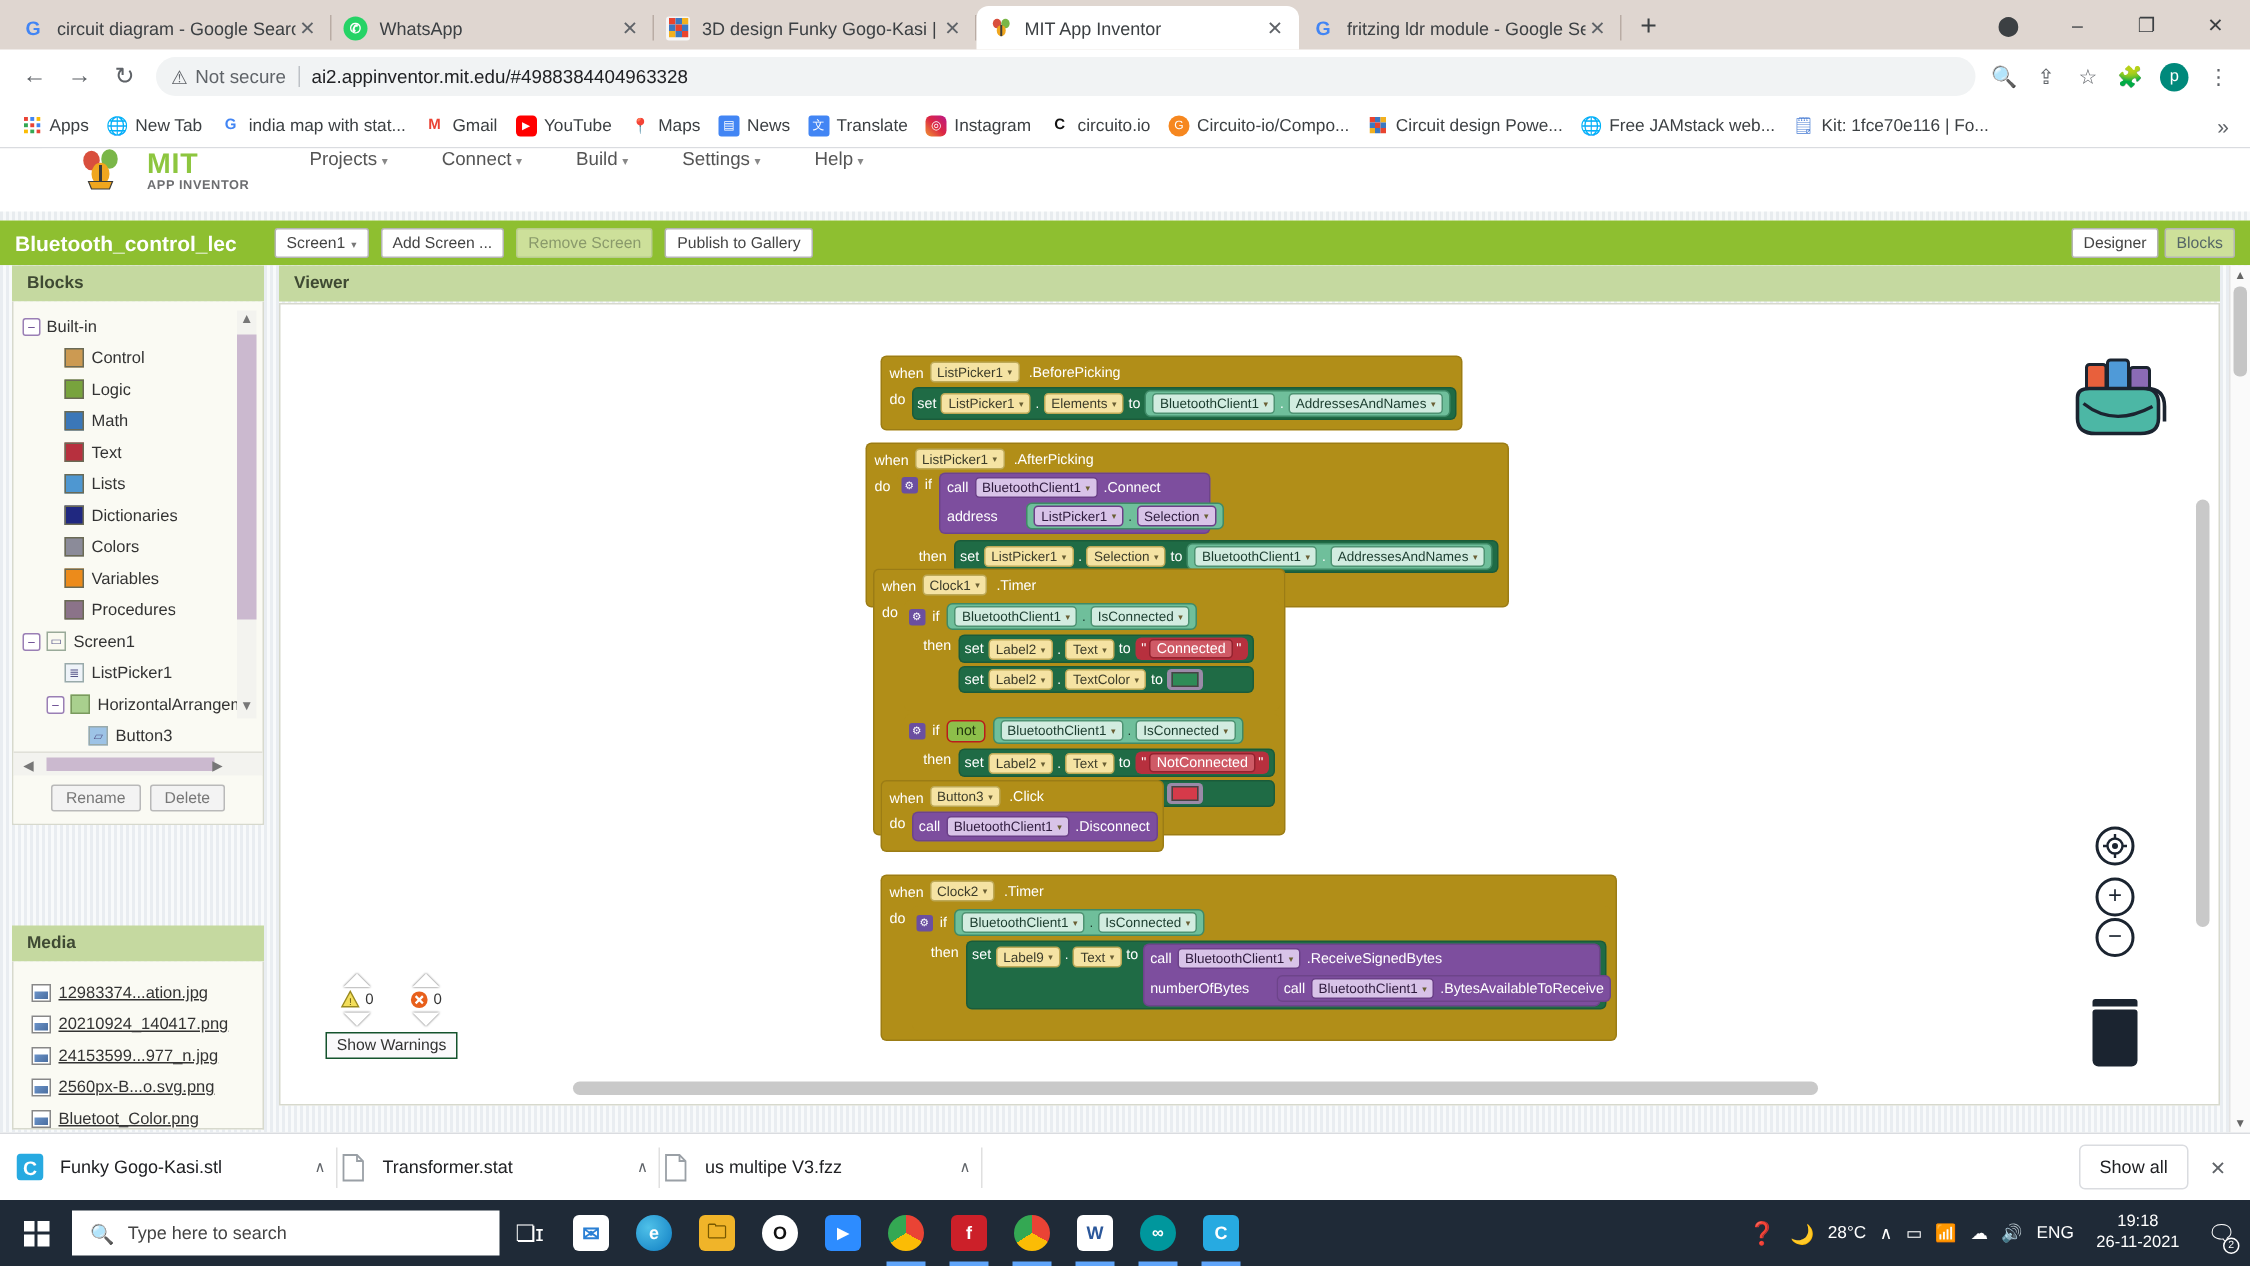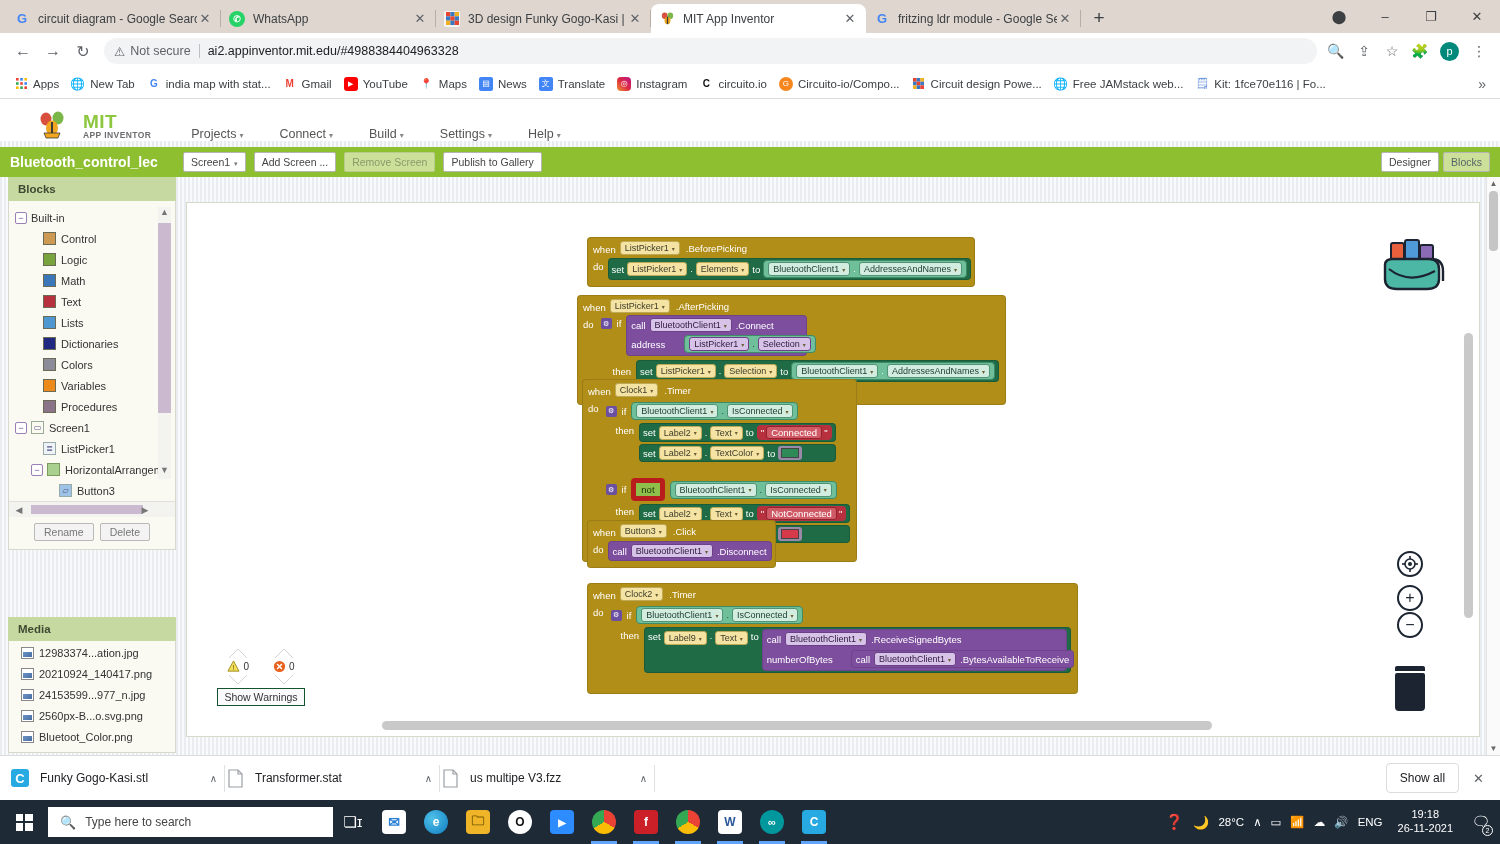--- a/index.html
+++ b/index.html
@@ -59,21 +59,21 @@
   .bookmarks { height: 30px; background: #fff; display: flex; align-items: center;
      padding: 0 8px; font-size: 11.5px; color: #3c4043; border-bottom: 1px solid #dadce0; }
   .bm { display: flex; align-items: center; gap: 5px; padding: 3px 6px; white-space: nowrap; }
   .bm .bmi { width: 14px; height: 14px; display:flex;align-items:center;justify-content:center;
      font-size: 10px; border-radius:2px; flex:0 0 14px;}
   .bm-overflow { margin-left: auto; padding: 0 6px; color: #5f6368; font-size: 14px; }
 
   
   .page { position: absolute; top: 99px; left: 0; right: 0; bottom: 89px; background: #fff; overflow:hidden;}
 
-  .ai-top { height: 42px; display: flex; align-items: flex-end; background: #fff; padding-left: 33px;}
+  .ai-top { height: 42px; display: flex; align-items: flex-start; background: #fff; padding-left: 20px; margin-left: 28px;}
   .logo { display:flex; align-items:center; gap:6px; margin-right: 40px;}
   .logo .bees { position: relative; width: 44px; height: 30px; }
   .logo .ltext { line-height: 1; }
   .logo .ltext .l1 { font-size: 19px; font-weight: bold; color: #8dc63f; letter-spacing: 0.5px;}
   .logo .ltext .l2 { font-size: 8.5px; font-weight: bold; color: #6d6e71; letter-spacing: 0.4px;}
   .ai-menu { display: flex; gap: 36px; font-size: 12.5px; color: #555; }
   .ai-menu .mi { cursor:pointer; }
   .ai-menu .mi .caret { font-size: 8px; color:#888; margin-left:3px; }
   .ai-right { margin-left: auto; display: flex; gap: 22px; font-size: 12px; color: #555; padding-right: 34px;}
 
@@ -117,21 +117,21 @@
   .vscroll .ar { position:absolute; left:0;right:0;height:14px;text-align:center;font-size:9px;color:#777; }
   .hscroll { height: 16px; background:#f3f3ef; position:relative; border-top:1px solid #e0e0d8;}
   .hscroll .thumb { position:absolute; left: 22px; width: 112px; top:3px; bottom:3px; background:#cbb9cf;}
   .hscroll .la,.hscroll .ra{position:absolute;top:0;bottom:0;width:16px;text-align:center;font-size:9px;color:#777;line-height:16px;}
   .hscroll .la{left:2px;} .hscroll .ra{right:22px;}
   .rd-row { display:flex; gap:6px; justify-content:center; padding: 6px 0 8px; background:#fafaf3;}
   .rd-btn { font-size:10.5px; border:1px solid #b9b9b9; background:#f3f3f3; color:#777; padding:2px 9px;border-radius:2px;}
 
   .media-panel { position:absolute; left:8px; top: 440px; width: 168px; bottom: 0;}
   .media-list { background:#fafaf3; border:1px solid #d7d9cd; border-top:none; padding: 6px 0 0 12px; height: 112px; overflow:hidden;}
-  .media-item { display:flex; align-items:flex-start; height: 21px; font-size: 11px; color:#333; }
+  .media-item { display:flex; align-items:flex-end; height: 21px; font-size: 11px; color:#333;text-decoration:underline; }
   .media-item .mi-ic { width:13px;height:12px;margin-right:5px;flex:0 0 13px;background:#fff;border:1px solid #888;
       position:relative;}
   .media-item .mi-ic::after{content:"";position:absolute;left:1px;right:1px;bottom:1px;height:5px;
       background:linear-gradient(135deg,#6b93c9,#4a6ea0);}
 
   
   .viewer { position: absolute; left: 186px; right: 20px; top: 0; bottom: 18px; }
   .viewer .panel-head { background:#c5d9a0; }
   .canvas { position:absolute; top:25px; left:0; right:0; bottom:0; background:#fff; border:1px solid #d7d9cd; overflow:hidden;}
 
@@ -158,21 +158,21 @@
   .setblk .dot { color:#fff; font-size:9px;}
   .ifblk { background:#b18e18; border-radius:4px; padding: 2px 3px; }
   .gear { width:11px;height:11px;border-radius:2px;background:#6b4fa0;display:inline-flex;
       align-items:center;justify-content:center;color:#fff;font-size:7px;flex:0 0 11px;}
   .callblk { background:#7d4e9e; border-radius:4px; padding:3px 5px; color:#fff; white-space:nowrap;
       box-shadow: inset 0 0 0 1px rgba(0,0,0,.12);}
   .callblk .drop { background:#d8c3e8; border-color:#6b4088; color:#2e1a3d;}
   .txtblk { background:#b7303e; border-radius:4px; padding:1px 4px; display:inline-flex; align-items:center;
      gap:2px; color:#fff; white-space:nowrap;}
   .txtblk .val { background:#cf5a66; border:1px solid #93222e; border-radius:3px; padding:0 4px; color:#fff;}
-  .notblk { background:#8dbf4a; border:5px solid #b91c1c; border-radius:4px; padding:1px 5px; color:#24380f;}
+  .notblk { background:#8dbf4a; border:1px solid #b91c1c; border-radius:4px; padding:1px 5px; color:#24380f;}
   .colorblk { background:#9a8aa8; border-radius:3px; padding:2px 3px; display:inline-block;}
   .colorblk i { display:block; width:18px; height:10px; border:1px solid #444;}
 
   
   .backpack { position:absolute; right: 28px; top: 32px; width: 78px; height: 62px;}
   .vctl { position:absolute; right: 56px; }
   .vbtn { width:26px;height:26px;border:2px solid #1b2430;border-radius:50%;
      display:flex;align-items:center;justify-content:center; font-size:16px;color:#1b2430; background:#fff;
      font-weight:300;}
   .trash { position:absolute; right: 52px; top: 466px; width: 34px; }
@@ -546,20 +546,21 @@
             <span>2560px-B...o.svg.png</span>
           </div>
         <div class="media-item">
             <span class="mi-ic"></span>
             <span>Bluetoot_Color.png</span>
           </div>
       </div>
     </div>
 
     <div class="viewer">
+      <div class="panel-head">Viewer</div>
       <div class="canvas">
 
         <div class="blk evt" style="left:400px; top:34px;">
           <div class="hdr">
             <span class="lbl">when</span>
             <span class="drop">
                 <span>ListPicker1</span>
                 <span class="c">▾</span>
               </span>
             <span class="meth">.BeforePicking</span>

